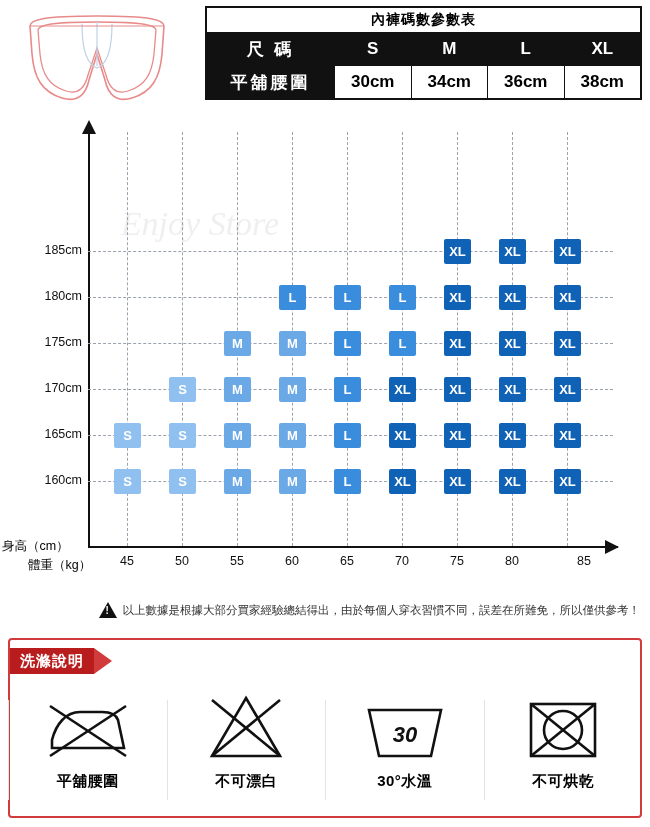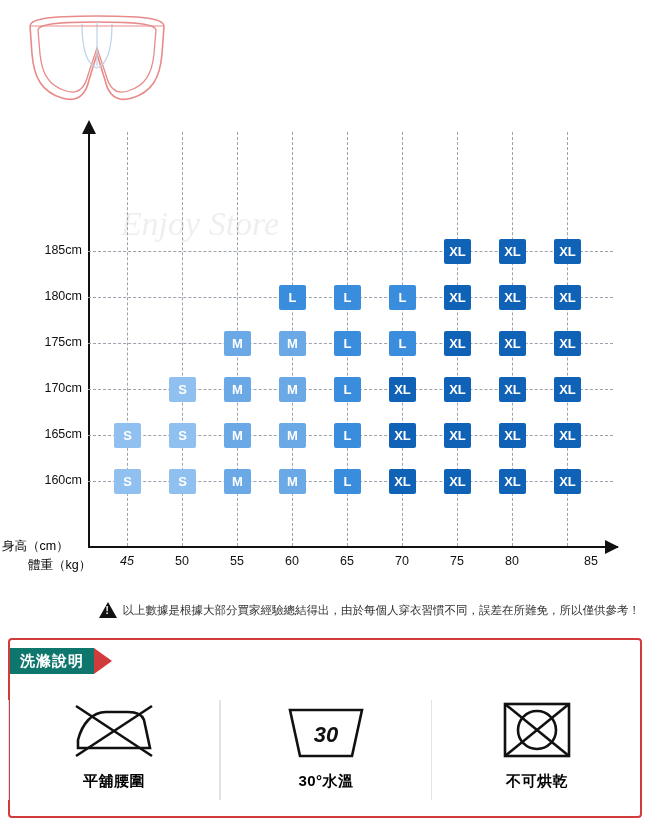--- a/index.html
+++ b/index.html
@@ -82,21 +82,21 @@
   .tri{
     width:0;height:0;border-left:9px solid transparent;border-right:9px solid transparent;
     border-bottom:16px solid #111;position:relative;margin-right:6px;
   }
   .tri::after{content:"!";position:absolute;left:-2px;top:3px;color:#fff;font-size:10px;font-weight:bold;}
 
   
   .wash{position:absolute;left:8px;top:638px;width:634px;height:180px;
     border:2px solid #d23b3b;border-radius:4px;box-sizing:border-box;background:#fff;}
   .wash-tab{position:absolute;left:10px;top:648px;height:26px;display:flex;align-items:stretch;}
-  .wash-tab .box{background:#0f766e;color:#fff;font-size:15px;font-weight:bold;
+  .wash-tab .box{background:#b91c1c;color:#fff;font-size:15px;font-weight:bold;
     padding:0 10px;display:flex;align-items:center;letter-spacing:1px;}
   .wash-tab .pt{width:0;height:0;border-top:13px solid transparent;border-bottom:13px solid transparent;border-left:18px solid #d23b3b;}
 
   .icons{position:absolute;left:8px;top:690px;width:634px;height:120px;display:flex;}
   .icon-col{flex:1;display:flex;flex-direction:column;align-items:center;}
   .icon-box{width:96px;height:78px;position:relative;font-style:italic;}
   .icon-cap{font-size:15px;font-weight:bold;margin-top:4px;letter-spacing:0.5px;}
   .sep{width:1px;background:#e3e3e3;height:100px;align-self:center;}
 </style>
 </head>
@@ -108,20 +108,43 @@
 
 
     <svg class="brief" viewBox="0 0 170 100">
       <path d="M18 18 C18 12 30 8 85 8 C140 8 152 12 152 18 L150 46 C148 70 140 84 120 90 C104 95 96 86 93 72 L85 46 L77 72 C74 86 66 95 50 90 C30 84 22 70 20 46 Z" fill="none" stroke="#e88a8a" stroke-width="1.6"></path>
       <path d="M26 22 C26 17 38 14 85 14 C132 14 144 17 144 22 L142 46 C140 66 133 78 116 83 C103 87 97 79 94 67 L85 40 L76 67 C73 79 67 87 54 83 C37 78 30 66 28 46 Z" fill="none" stroke="#e88a8a" stroke-width="1.3"></path>
       <path d="M85 14 L85 58" fill="none" stroke="#bcd2e8" stroke-width="1.2"></path>
       <path d="M70 16 C70 40 74 56 85 60 C96 56 100 40 100 16" fill="none" stroke="#bcd2e8" stroke-width="1.2"></path>
       <path d="M18 18 L152 18" fill="none" stroke="#e88a8a" stroke-width="1.2"></path>
     </svg>
 
+    <div class="size-table">
+      <table>
+        <tbody>
+            <tr>
+          <td class="st-title" colspan="5">內褲碼數參數表</td>
+        </tr>
+        <tr>
+          <td class="st-label">尺 碼</td>
+          <td class="st-dark st-head">S</td>
+          <td class="st-dark st-head">M</td>
+          <td class="st-dark st-head">L</td>
+          <td class="st-dark st-head">XL</td>
+        </tr>
+        <tr>
+          <td class="st-label">平舖腰圍</td>
+          <td class="st-val">30cm</td>
+          <td class="st-val">34cm</td>
+          <td class="st-val">36cm</td>
+          <td class="st-val">38cm</td>
+        </tr>
+      </tbody>
+        </table>
+    </div>
   </div>
 
   <div class="chart">
     <div class="wm">Enjoy Store</div>
 
     <div class="yarrow"></div>
     <div class="yaxis"></div>
     <div class="xaxis"></div>
     <div class="xarrow"></div>
 
@@ -144,29 +167,29 @@
       </div>
     <div id="ylabels">
         <div class="ylab" style="top: 123px;">185cm</div>
         <div class="ylab" style="top: 169px;">180cm</div>
         <div class="ylab" style="top: 215px;">175cm</div>
         <div class="ylab" style="top: 261px;">170cm</div>
         <div class="ylab" style="top: 307px;">165cm</div>
         <div class="ylab" style="top: 353px;">160cm</div>
       </div>
     <div id="xlabels">
-        <div class="xlab" style="left: 107px; font-style: italic;">45</div>
+        <div class="xlab" style="left: 107px;">45</div>
         <div class="xlab" style="left: 162px;">50</div>
         <div class="xlab" style="left: 217px;">55</div>
         <div class="xlab" style="left: 272px;">60</div>
         <div class="xlab" style="left: 327px;">65</div>
         <div class="xlab" style="left: 382px;">70</div>
         <div class="xlab" style="left: 437px;">75</div>
         <div class="xlab" style="left: 492px;">80</div>
-        <div class="xlab" style="left: 571px;">85</div>
+        <div class="xlab" style="left: 551px; text-align: right;">85</div>
       </div>
     <div id="cells">
         <div class="cell s-XL" style="left: 444px; top: 119px;">XL</div>
         <div class="cell s-XL" style="left: 499px; top: 119px;">XL</div>
         <div class="cell s-XL" style="left: 554px; top: 119px;">XL</div>
         <div class="cell s-L" style="left: 279px; top: 165px;">L</div>
         <div class="cell s-L" style="left: 334px; top: 165px;">L</div>
         <div class="cell s-L" style="left: 389px; top: 165px;">L</div>
         <div class="cell s-XL" style="left: 444px; top: 165px;">XL</div>
         <div class="cell s-XL" style="left: 499px; top: 165px;">XL</div>
@@ -232,20 +255,30 @@
           <path d="M12 58 L84 58 L78 30 C76 24 70 22 62 22 L40 22 C26 22 16 34 12 50 Z" fill="none" stroke="#111" stroke-width="2.6"></path>
           <line x1="10" y1="16" x2="86" y2="66" stroke="#111" stroke-width="2.6"></line>
           <line x1="86" y1="16" x2="10" y2="66" stroke="#111" stroke-width="2.6"></line>
         </svg>
       </div>
       <div class="icon-cap">平舖腰圍</div>
     </div>
 
     <div class="sep"></div>
 
+    <div class="icon-col">
+      <div class="icon-box">
+        <svg viewBox="0 0 96 78" width="96" height="78">
+          <path d="M48 8 L82 66 L14 66 Z" fill="none" stroke="#111" stroke-width="2.6"></path>
+          <line x1="14" y1="10" x2="82" y2="66" stroke="#111" stroke-width="2.6"></line>
+          <line x1="82" y1="10" x2="14" y2="66" stroke="#111" stroke-width="2.6"></line>
+        </svg>
+      </div>
+      <div class="icon-cap">不可漂白</div>
+    </div>
 
     <div class="sep"></div>
 
     <div class="icon-col">
       <div class="icon-box">
         <svg viewBox="0 0 96 78" width="96" height="78">
           <path d="M12 20 L84 20 L74 66 L22 66 Z" fill="none" stroke="#111" stroke-width="2.6"></path>
           <text x="48" y="52" font-family="Liberation Sans, sans-serif" font-size="22" font-weight="bold" text-anchor="middle" fill="#111" id="temp-num">30</text>
         </svg>
       </div>

